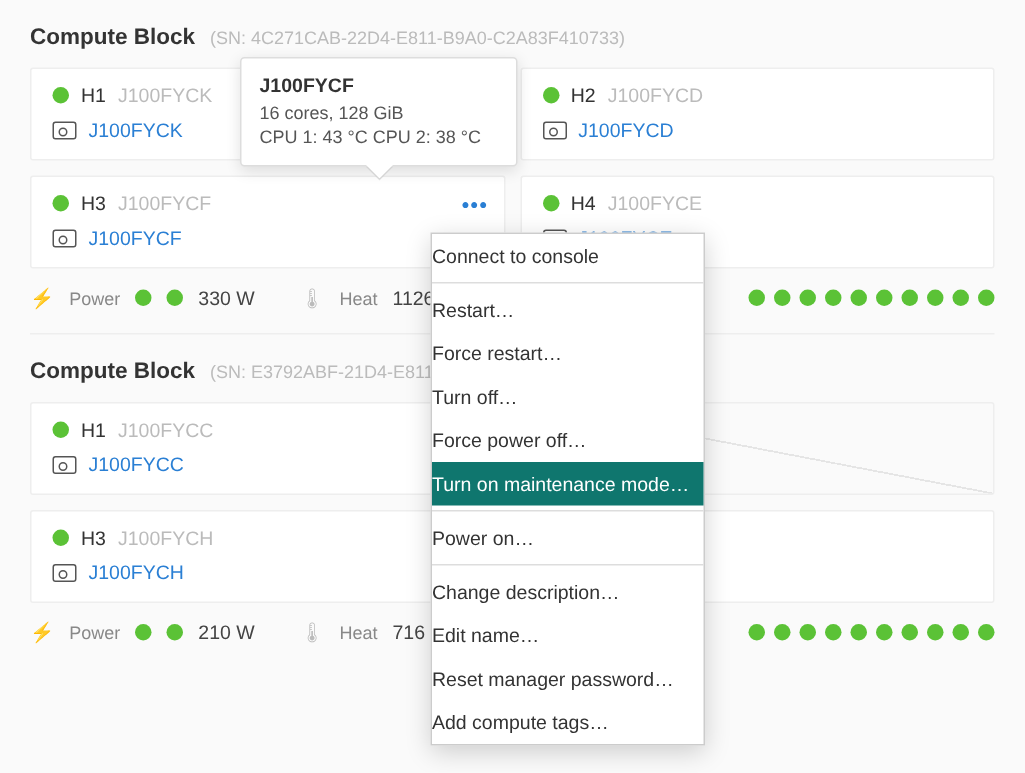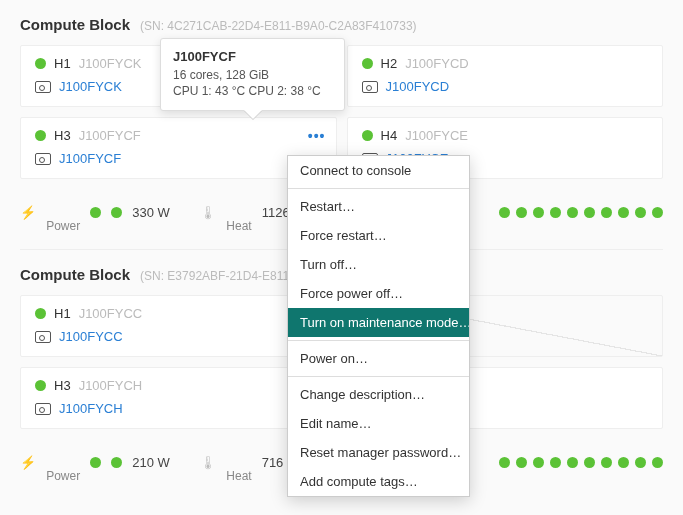--- a/index.html
+++ b/index.html
@@ -101,21 +101,20 @@
     gap: 10px;
     padding-bottom: 16px;
     border-bottom: 1px solid #eee;
   }
   .bolt-icon {
     color: #888;
   }
   .stat-label {
     color: #888;
     font-size: 12px;
-    margin-top: 28px;
   }
   .stat-val {
     font-weight: 400;
     color: #444;
   }
   .thermo {
     color: #bbb;
   }
   .dot-row {
     display: flex;
@@ -155,21 +154,21 @@
     left: 287px;
     top: 155px;
     width: 183px;
     background: #fff;
     border: 1px solid #ccc;
     box-shadow: 0 4px 16px rgba(0,0,0,.18);
     z-index: 30;
     font-size: 13px;
   }
   .ctx-item {
-    padding: 7px 12px;
+    padding: 7px 0;
     color: #333;
     cursor: pointer;
     white-space: nowrap;
     overflow: hidden;
   }
   .ctx-item.highlight {
     background: #0f766e;
     color: #fff;
   }
   .ctx-sep {

